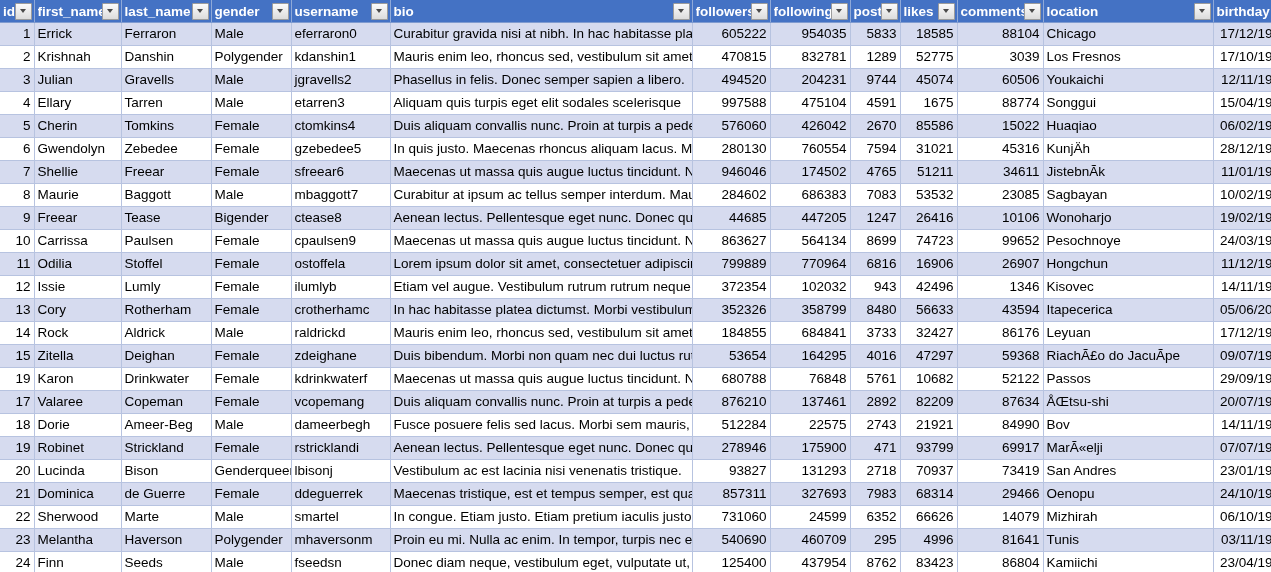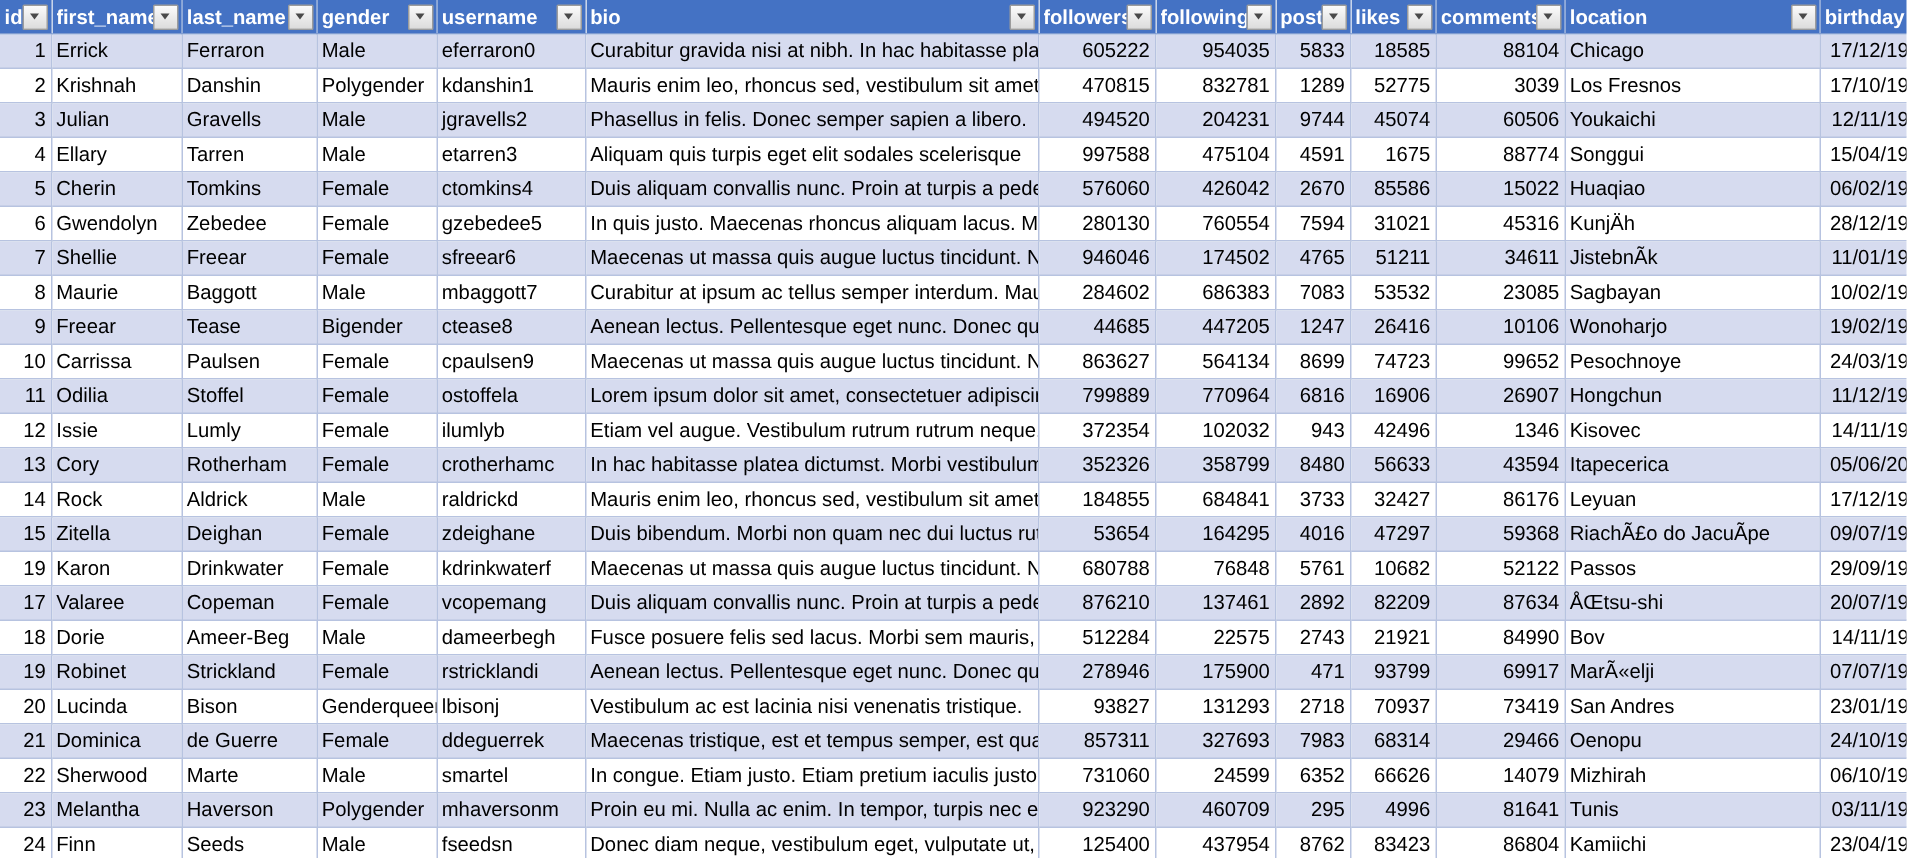--- a/index.html
+++ b/index.html
@@ -554,21 +554,21 @@
         <td class="txt">Mizhirah</td>
         <td class="num">06/10/1993</td>
       </tr>
       <tr class="odd">
         <td class="num">23</td>
         <td class="txt">Melantha</td>
         <td class="txt">Haverson</td>
         <td class="txt">Polygender</td>
         <td class="txt">mhaversonm</td>
         <td class="bio">Proin eu mi. Nulla ac enim. In tempor, turpis nec euismod.</td>
-        <td class="num">923290</td>
+        <td class="num">540690</td>
         <td class="num">460709</td>
         <td class="num">295</td>
         <td class="num">4996</td>
         <td class="num">81641</td>
         <td class="txt">Tunis</td>
         <td class="num">03/11/1966</td>
       </tr>
       <tr class="even">
         <td class="num">24</td>
         <td class="txt">Finn</td>

